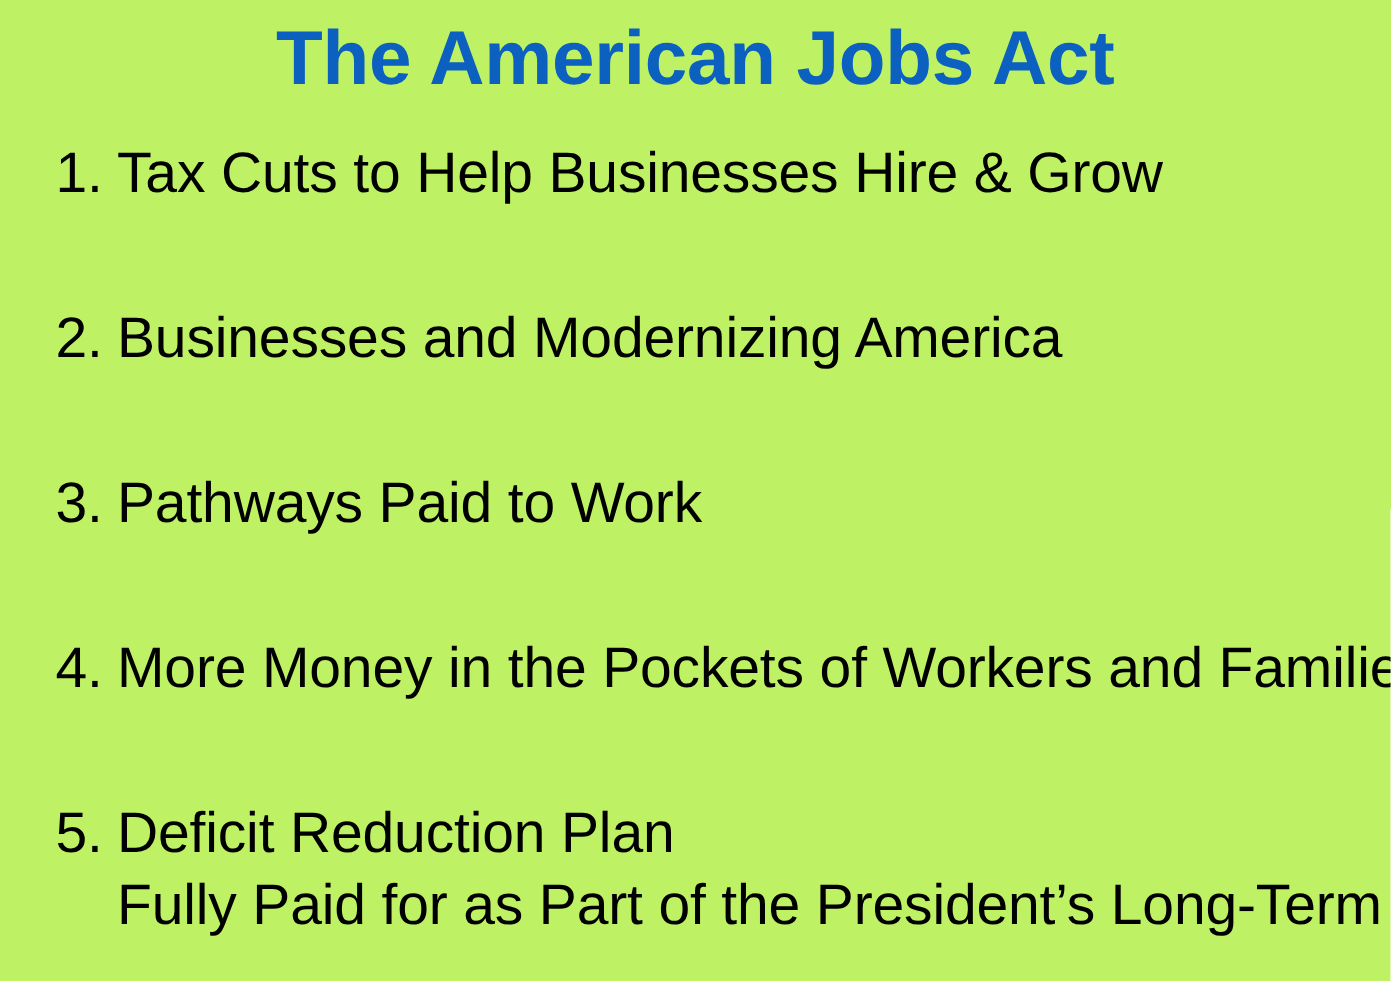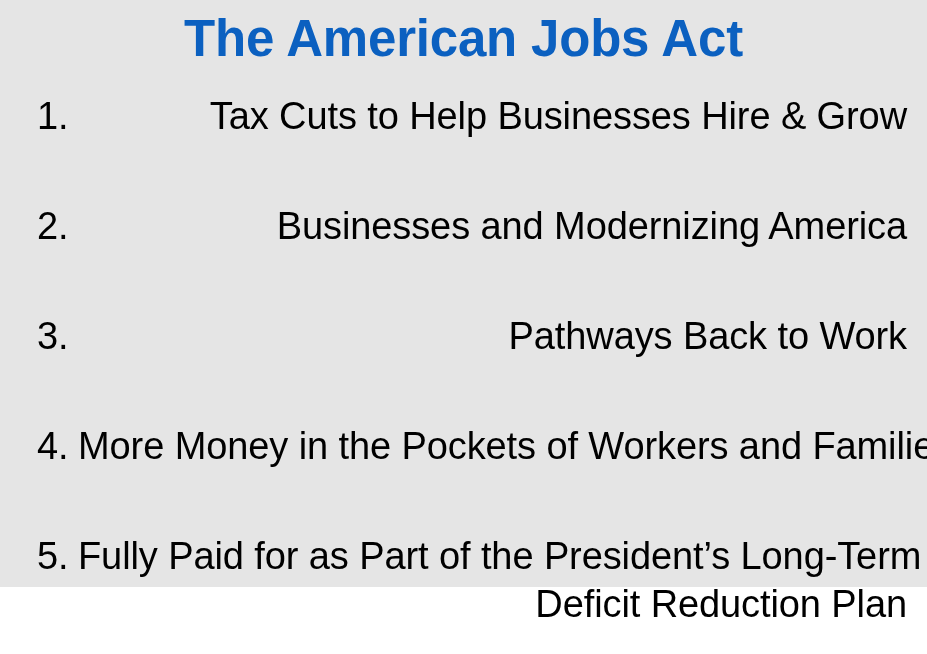--- a/index.html
+++ b/index.html
@@ -12,22 +12,22 @@
     width: 927px;
     height: 654px;
     overflow: hidden;
     font-family: "Liberation Sans", sans-serif;
     -webkit-font-smoothing: antialiased;
   }
 
   .slide {
     position: relative;
     width: 927px;
-    height: 587px;
-    background: #e5e5e5;
+    height: 654px;
+    background: #bef264;
   }
 
   
   .slide-title {
     position: absolute;
     left: 0;
     top: 12px;
     width: 927px;
     text-align: center;
     font-family: "Liberation Sans", sans-serif;
@@ -72,21 +72,20 @@
     top: 0;
     width: 41px;
     text-align: left;
     font-size: 38px;
     line-height: 48px;
     color: #000000;
   }
 
   .item-text {
     display: block;
-    text-align: right;
   }
 
   .item-text-line {
     display: block;
     white-space: nowrap;
   }
 </style>
 </head>
 <body>
 
@@ -106,33 +105,33 @@
     <li class="jobs-item">
       <span class="item-number">2.</span>
       <span class="item-text">
         <span class="item-text-line">Businesses and Modernizing America</span>
       </span>
     </li>
 
     <li class="jobs-item">
       <span class="item-number">3.</span>
       <span class="item-text">
-        <span class="item-text-line">Pathways Back to Work</span>
+        <span class="item-text-line">Pathways Paid to Work</span>
       </span>
     </li>
 
     <li class="jobs-item">
       <span class="item-number">4.</span>
       <span class="item-text">
         <span class="item-text-line">More Money in the Pockets of Workers and Families</span>
       </span>
     </li>
 
     <li class="jobs-item">
       <span class="item-number">5.</span>
       <span class="item-text">
+        <span class="item-text-line">Deficit Reduction Plan</span>
         <span class="item-text-line">Fully Paid for as Part of the President’s Long-Term</span>
-        <span class="item-text-line">Deficit Reduction Plan</span>
       </span>
     </li>
 
   </ol>
 </div>
 
 </body></html>

